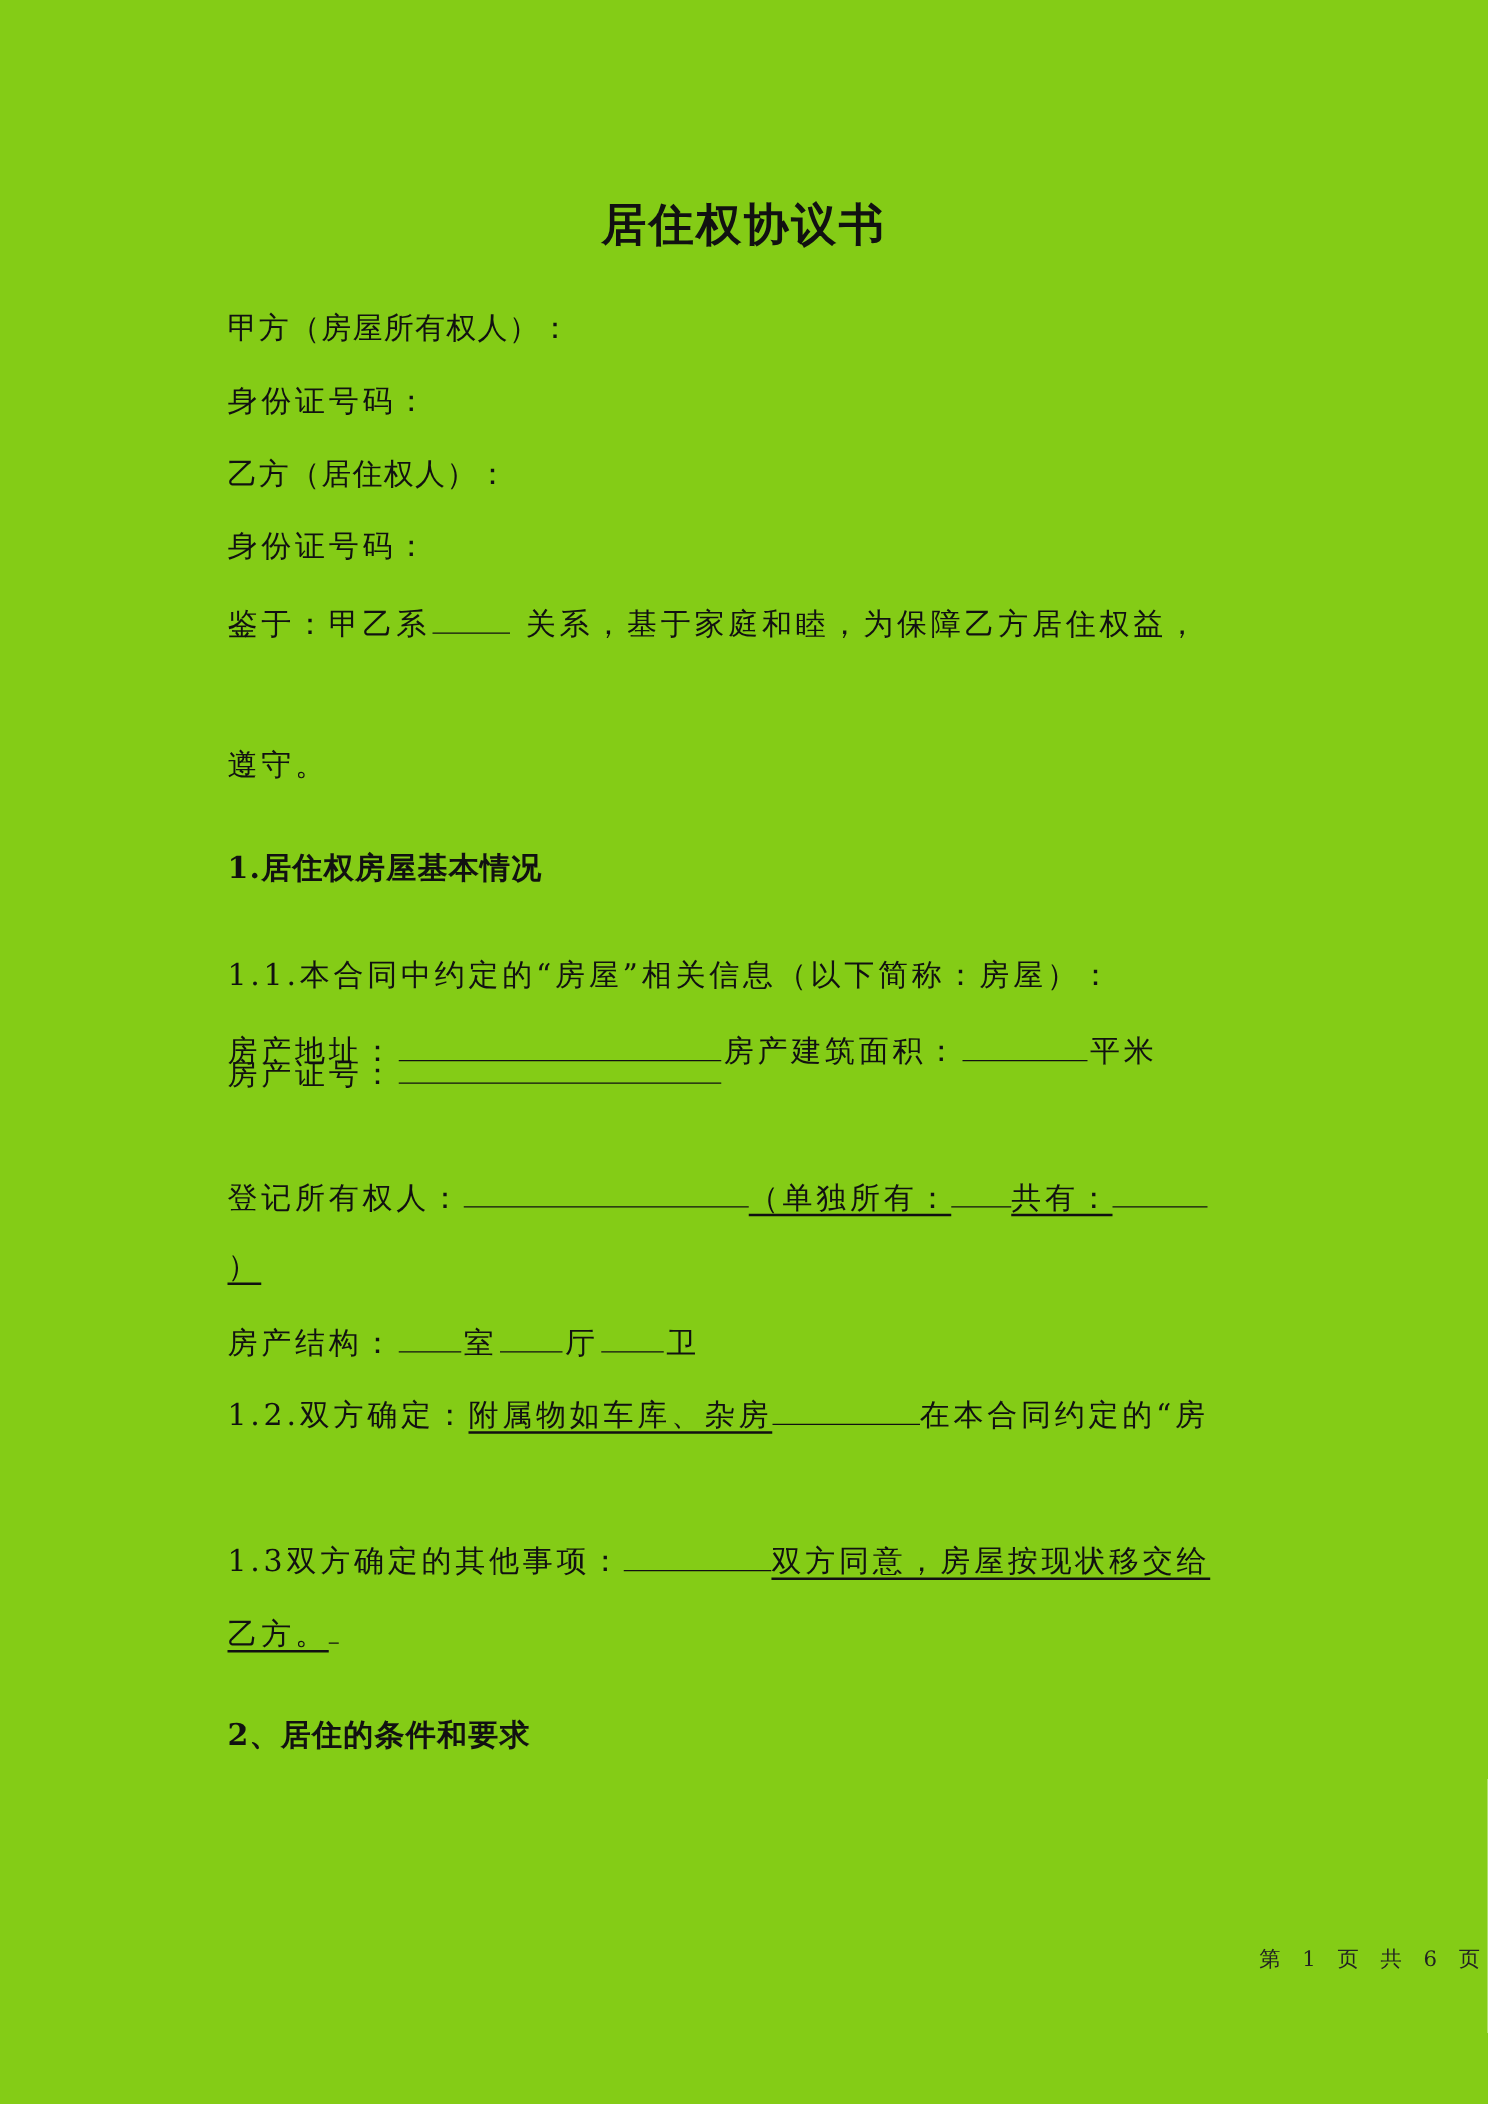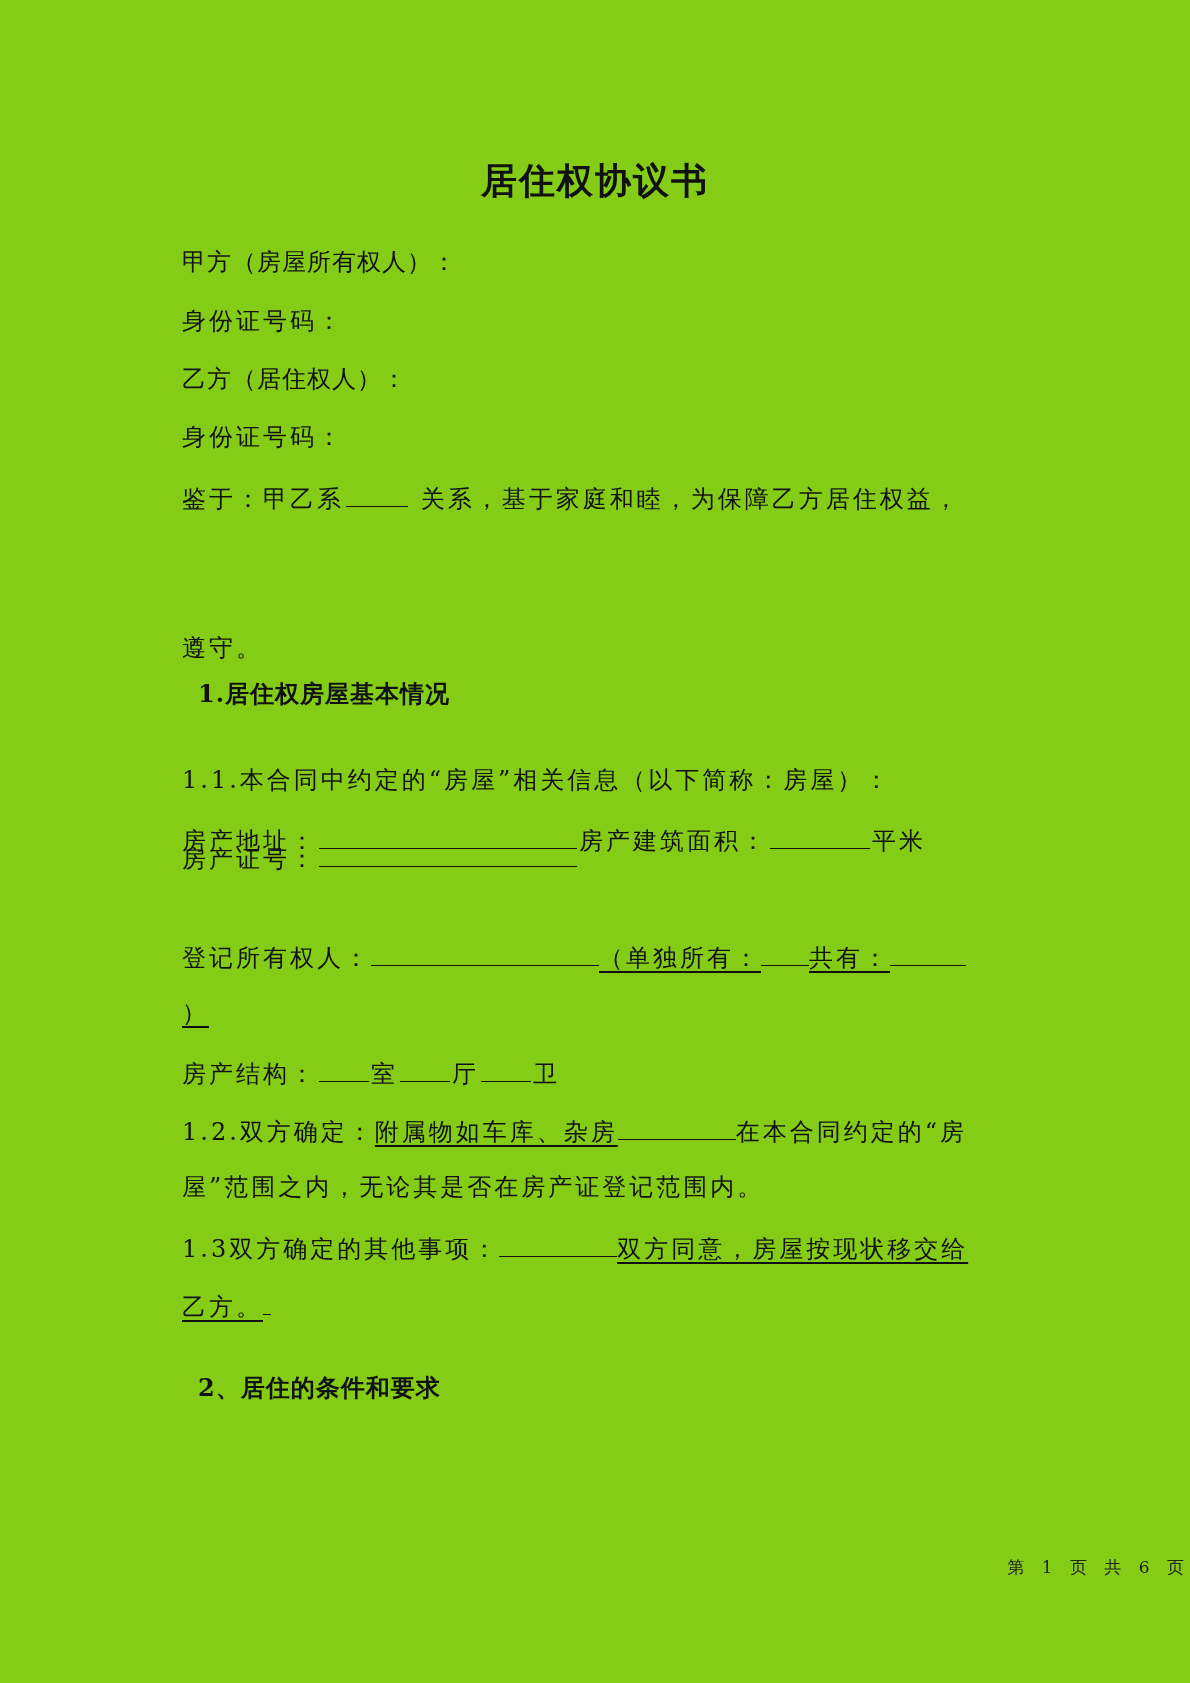--- a/index.html
+++ b/index.html
@@ -35,21 +35,21 @@
     }
     .line {
       position: absolute;
       left: 182px;
       font-size: 24px;
       line-height: 32px;
       white-space: nowrap;
       letter-spacing: 3px;
     }
     .bold { font-weight: normal; letter-spacing: 1px; }
-    .heading { font-weight: bold; letter-spacing: 1px; margin-left: 16px; }
+    .heading { font-weight: bold; letter-spacing: 1px; }
     .blank {
       display: inline-block;
       border-bottom: 1.5px solid #111;
       height: 26px;
       vertical-align: baseline;
       margin: 0 2px;
     }
     .ul {
       text-decoration: underline;
       text-decoration-thickness: 1.5px;
@@ -81,21 +81,21 @@
 
   <div class="line bold" style="top:246px;">甲方（房屋所有权人）：</div>
   <div class="line" style="top:305px;">身份证号码：</div>
 
   <div class="line bold" style="top:363px;">乙方（居住权人）：</div>
   <div class="line" style="top:421px;">身份证号码：</div>
 
   <div class="line" style="top:480px;">
     <span>鉴于：甲乙系</span><span class="blank" style="width:62px;"></span><span> 关系，基于家庭和睦，为保障乙方居住权益，</span>
   </div>
-  <div class="line" style="top:596px;margin-top:36px;">遵守。</div>
+  <div class="line" style="top:596px;">遵守。</div>
 
   <div class="line heading" style="top:678px;">1.居住权房屋基本情况</div>
 
   <div class="line" style="top:764px;">1.1.本合同中约定的“房屋”相关信息（以下简称：房屋）：</div>
 
   <div class="line" style="top:822px;">
     <span>房产地址：</span><span class="blank" style="width:258px;"></span><span>房产建筑面积：</span><span class="blank" style="width:100px;"></span><span>平米</span>
   </div>
 
   <div class="line" style="top:840px;">
@@ -109,21 +109,20 @@
     <span class="ul">）</span>
   </div>
 
   <div class="line" style="top:1055px;">
     <span>房产结构：</span><span class="blank" style="width:50px;"></span><span>室</span><span class="blank" style="width:50px;"></span><span>厅</span><span class="blank" style="width:50px;"></span><span>卫</span>
   </div>
 
   <div class="line" style="top:1113px;">
     <span>1.2.双方确定：</span><span class="ul">附属物如车库、杂房</span><span class="ul-fill" style="width:118px;"></span><span>在本合同约定的“房</span>
   </div>
-  <div class="line" style="top:1171px;">屋”范围之内，无论其是否在房产证登记范围内。</div>
 
   <div class="line" style="top:1230px;">
     <span>1.3双方确定的其他事项：</span><span class="ul-fill" style="width:118px;"></span><span class="ul">双方同意，房屋按现状移交给</span>
   </div>
   <div class="line" style="top:1288px;">
     <span class="ul">乙方。</span><span class="ul-fill" style="width:8px;"></span>
   </div>
 
   <div class="line heading" style="top:1372px;">2、居住的条件和要求</div>
 

